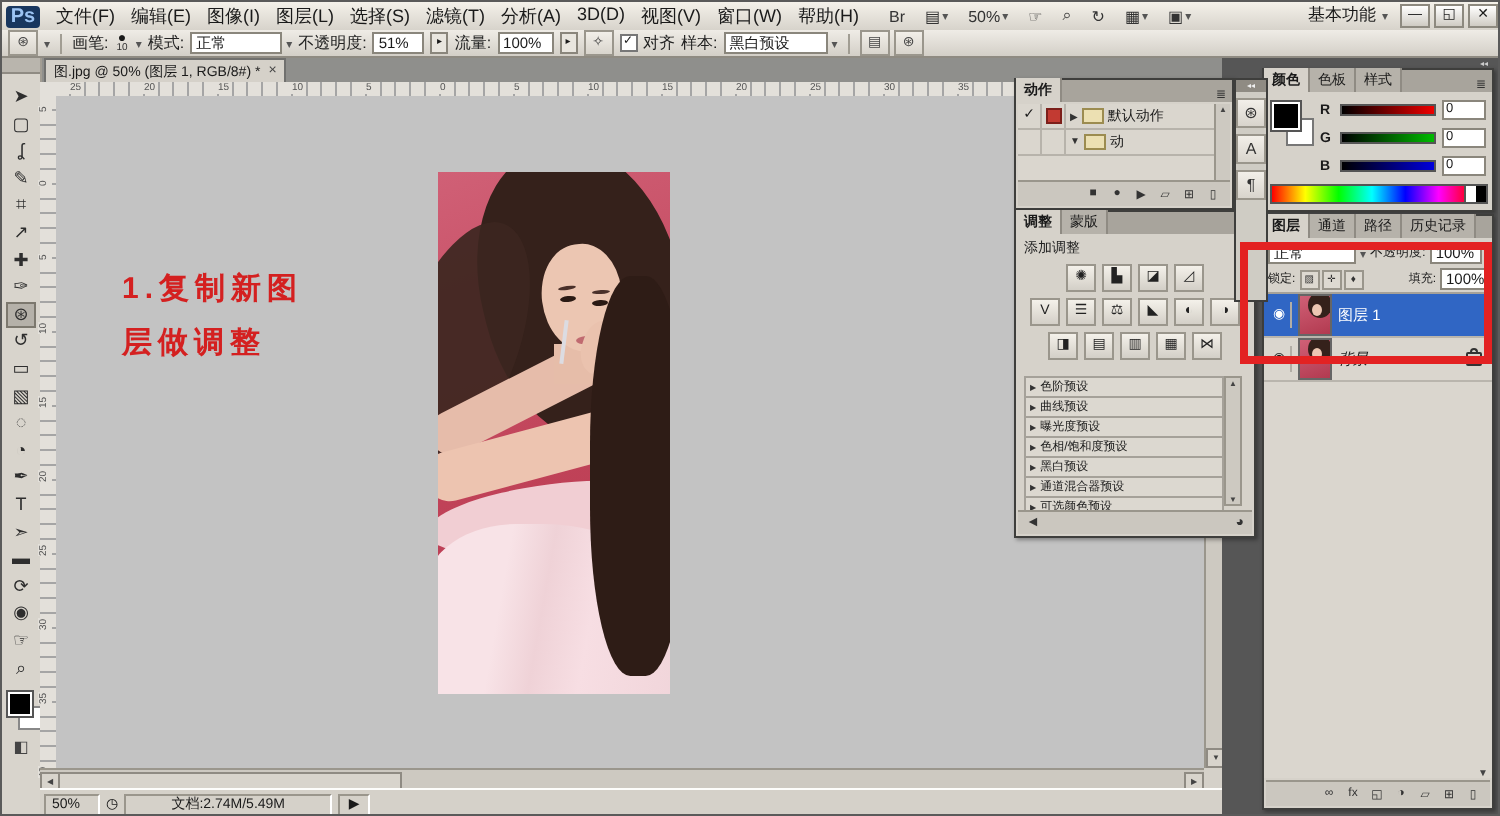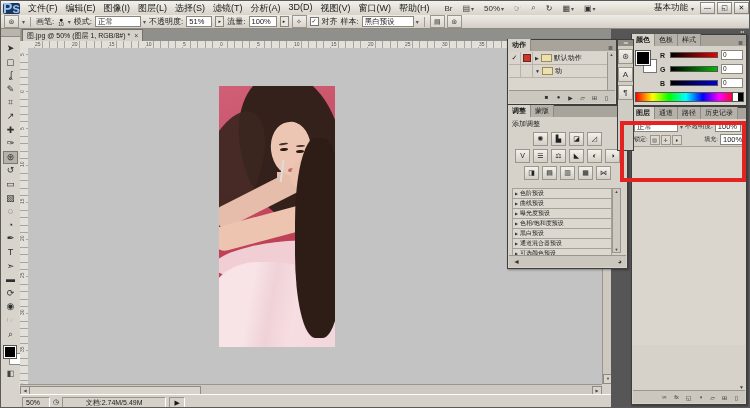--- a/index.html
+++ b/index.html
@@ -3,21 +3,21 @@
 <meta charset="utf-8">
 <style>
   html,body{margin:0;padding:0;background:#777;}
   #win{position:relative;width:750px;height:408px;background:#d5d1c9;overflow:hidden;
        font-family:"Liberation Sans",sans-serif;color:#1a1a1a;border:1px solid #5a5a5a;box-sizing:border-box;}
   
   #menubar{position:absolute;left:0;top:0;width:750px;height:14px;
     background:linear-gradient(#f4f1ea,#d7d3cb);border-bottom:1px solid #a7a299;
     display:flex;align-items:center;font-size:9px;}
   #pslogo{width:17px;height:11px;margin:0 4px 0 2px;background:#18365e;color:#9cc3f2;
-    font-size:14px;font-weight:bold;display:flex;align-items:center;justify-content:center;border-radius:2px;}
+    font-size:10px;font-weight:bold;display:flex;align-items:center;justify-content:center;border-radius:2px;}
   .mi{padding:1px 4px;white-space:nowrap;}
   #app-icons{display:flex;align-items:center;gap:4px;margin-left:8px;color:#333;}
   .ai{display:flex;align-items:center;gap:1px;font-size:8px;padding:0 2px;border:1px solid transparent;}
   .crt{font-size:6px;color:#555;}
   #workspace{margin-left:auto;display:flex;align-items:center;gap:3px;font-size:8.5px;padding:0 4px;}
   .winbtn{width:13px;height:10px;font-size:7px;line-height:10px;text-align:center;
     border:1px solid #8d897f;background:linear-gradient(#fff,#cfcbc3);margin-left:2px;}
   
   #optbar{position:absolute;left:0;top:14px;width:750px;height:14px;
     background:linear-gradient(#efece6,#d3cfc7);border-bottom:1px solid #8f8b82;
@@ -350,20 +350,24 @@
       <div id="dress-ruffle"></div>
       <div id="dress"></div>
       <div id="strap"></div>
       <div id="hand"></div>
       <div id="arm-b"></div>
       <div id="bracelet"></div>
       <div id="hair-right"></div>
     </div>
   </div>
 
+  <div id="annotation">
+    <div>1.复制新图</div>
+    <div>层做调整</div>
+  </div>
 
   <div id="vscroll">
     <div class="sbtn2" style="left:0;top:0;width:8px;height:8px;line-height:8px">▲</div>
     <div class="sbtn2" style="left:0;top:9px;width:8px;height:120px"></div>
     <div class="sbtn2" style="left:0;bottom:0;width:8px;height:8px;line-height:8px">▼</div>
   </div>
   <div id="hscroll">
     <div class="sbtn2" style="left:0;top:1px;width:8px;height:8px;line-height:8px">◀</div>
     <div class="sbtn2" style="left:9px;top:1px;width:170px;height:8px"></div>
     <div class="sbtn2" style="right:0;top:1px;width:8px;height:8px;line-height:8px">▶</div>
@@ -429,20 +433,33 @@
     <div id="lp-lockrow">
       <span>锁定:</span>
       <span id="lock-icons" style="display:flex;gap:1px">
           <div class="lkbtn">▨</div>
           <div class="lkbtn">✛</div>
           <div class="lkbtn">♦</div>
         </span>
       <span style="margin-left:auto">填充:</span>
       <span class="fld" style="width:18px">100%</span>
     </div>
+    <div id="layer-rows">
+        <div class="lrow selON">
+          <div class="leye">◉</div>
+          <div class="lthumb"></div>
+          <div class="lname">图层 1</div>
+        </div>
+        <div class="lrow">
+          <div class="leye">◉</div>
+          <div class="lthumb"></div>
+          <div class="lname ital">背景</div>
+          <div class="llock"></div>
+        </div>
+      </div>
     <div id="lp-empty"></div>
     <div id="lp-scrollhint">▼</div>
     <div id="lp-foot">
         <div class="pbtn">∞</div>
         <div class="pbtn">fx</div>
         <div class="pbtn">◱</div>
         <div class="pbtn">◑</div>
         <div class="pbtn">▱</div>
         <div class="pbtn">⊞</div>
         <div class="pbtn">▯</div>

